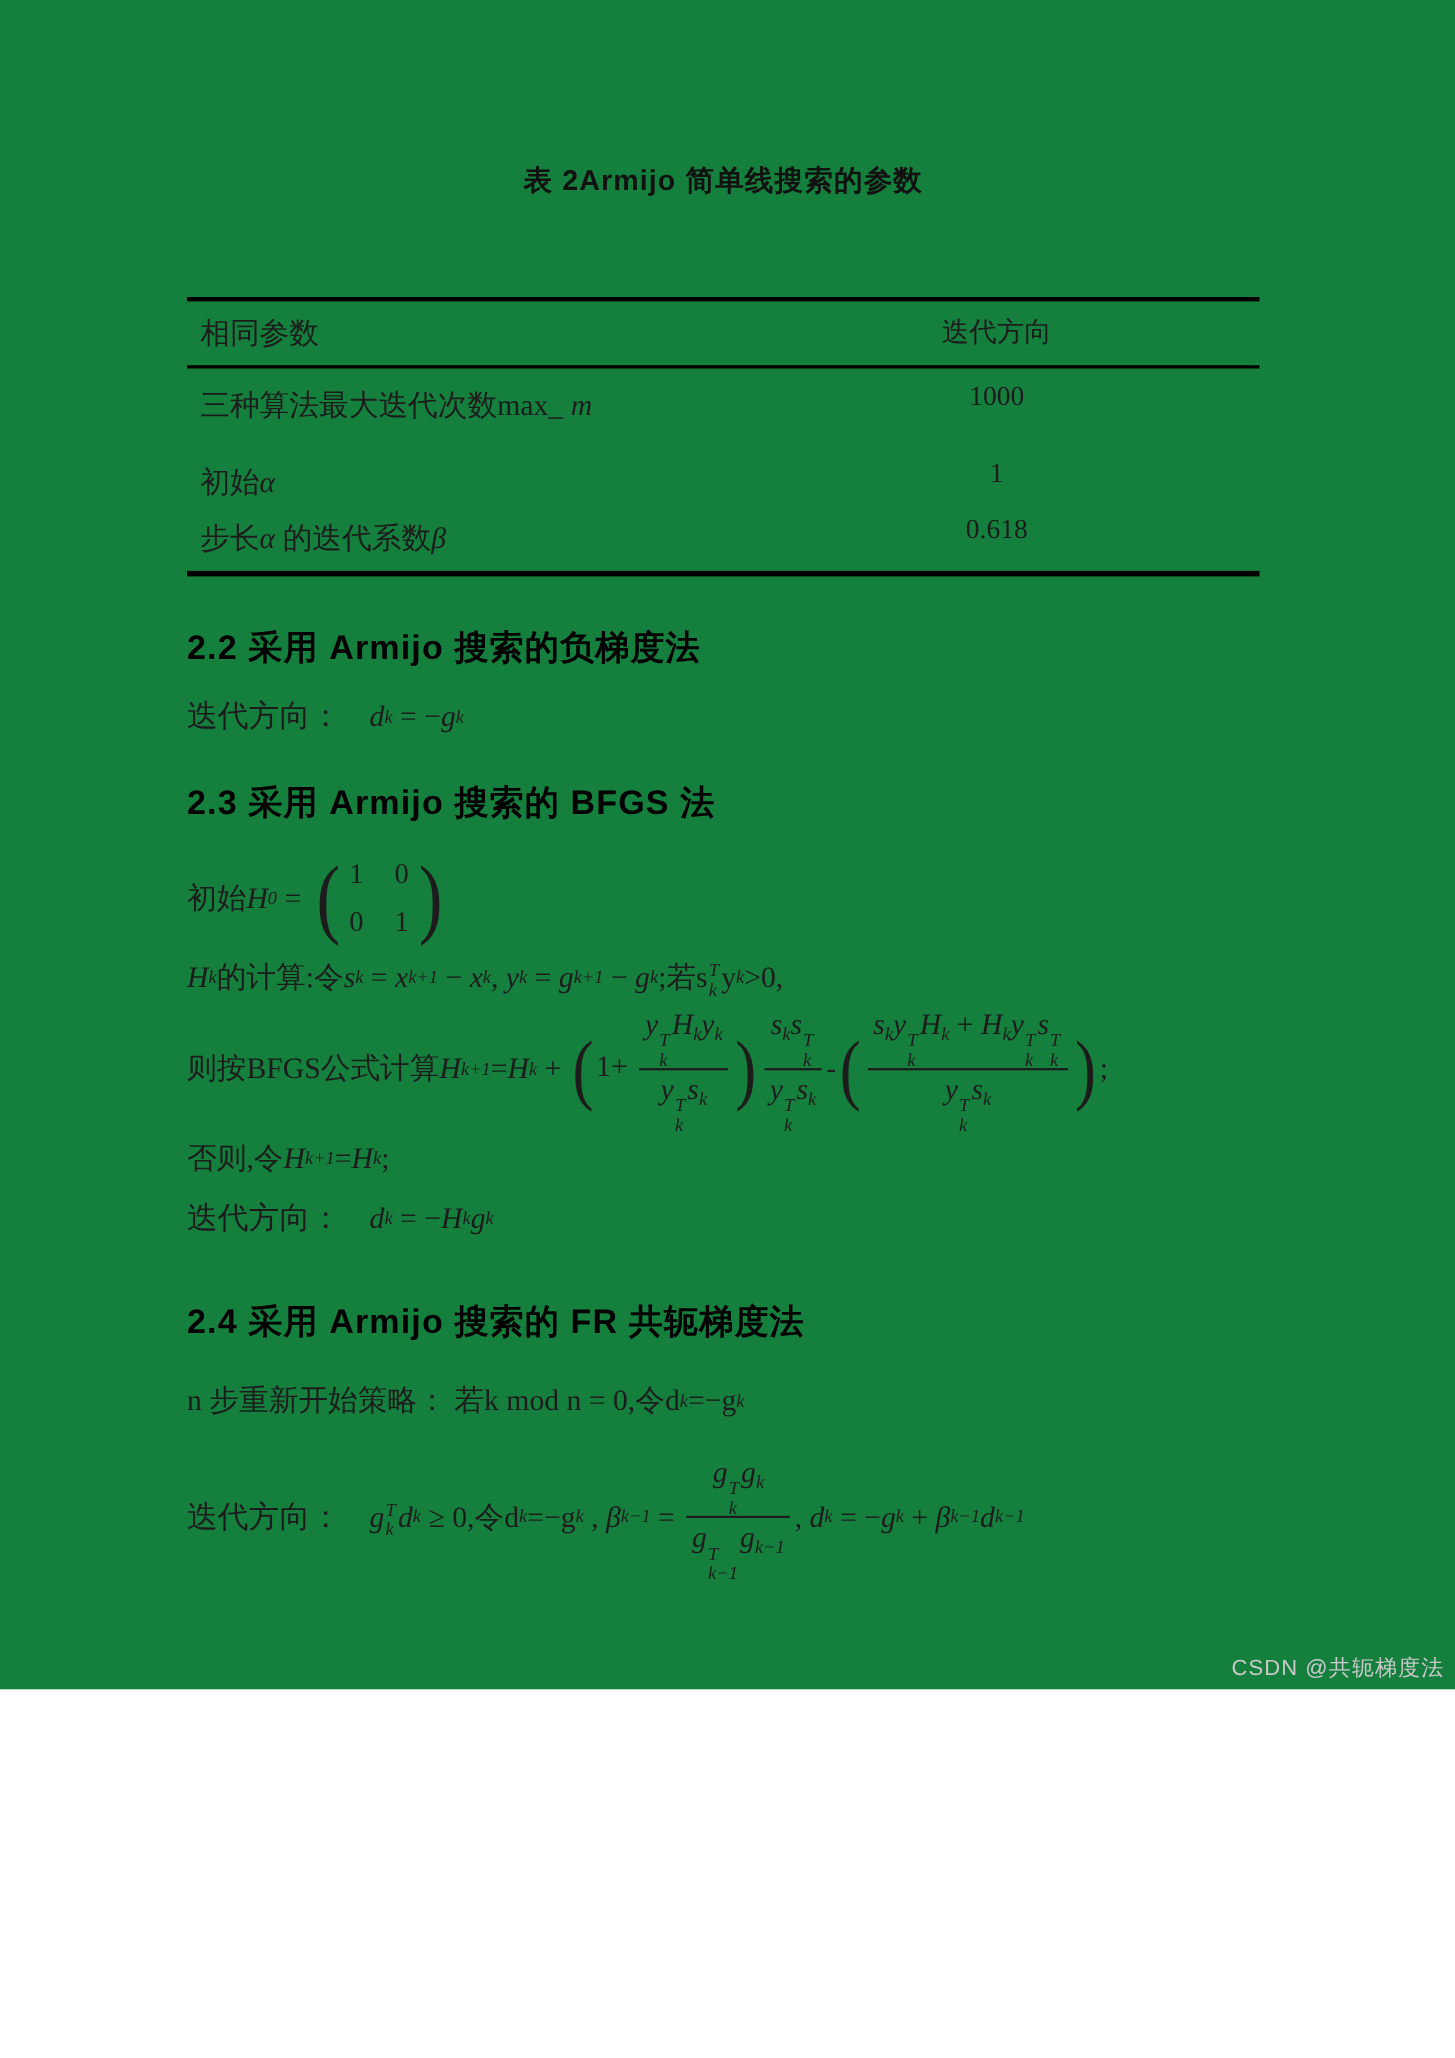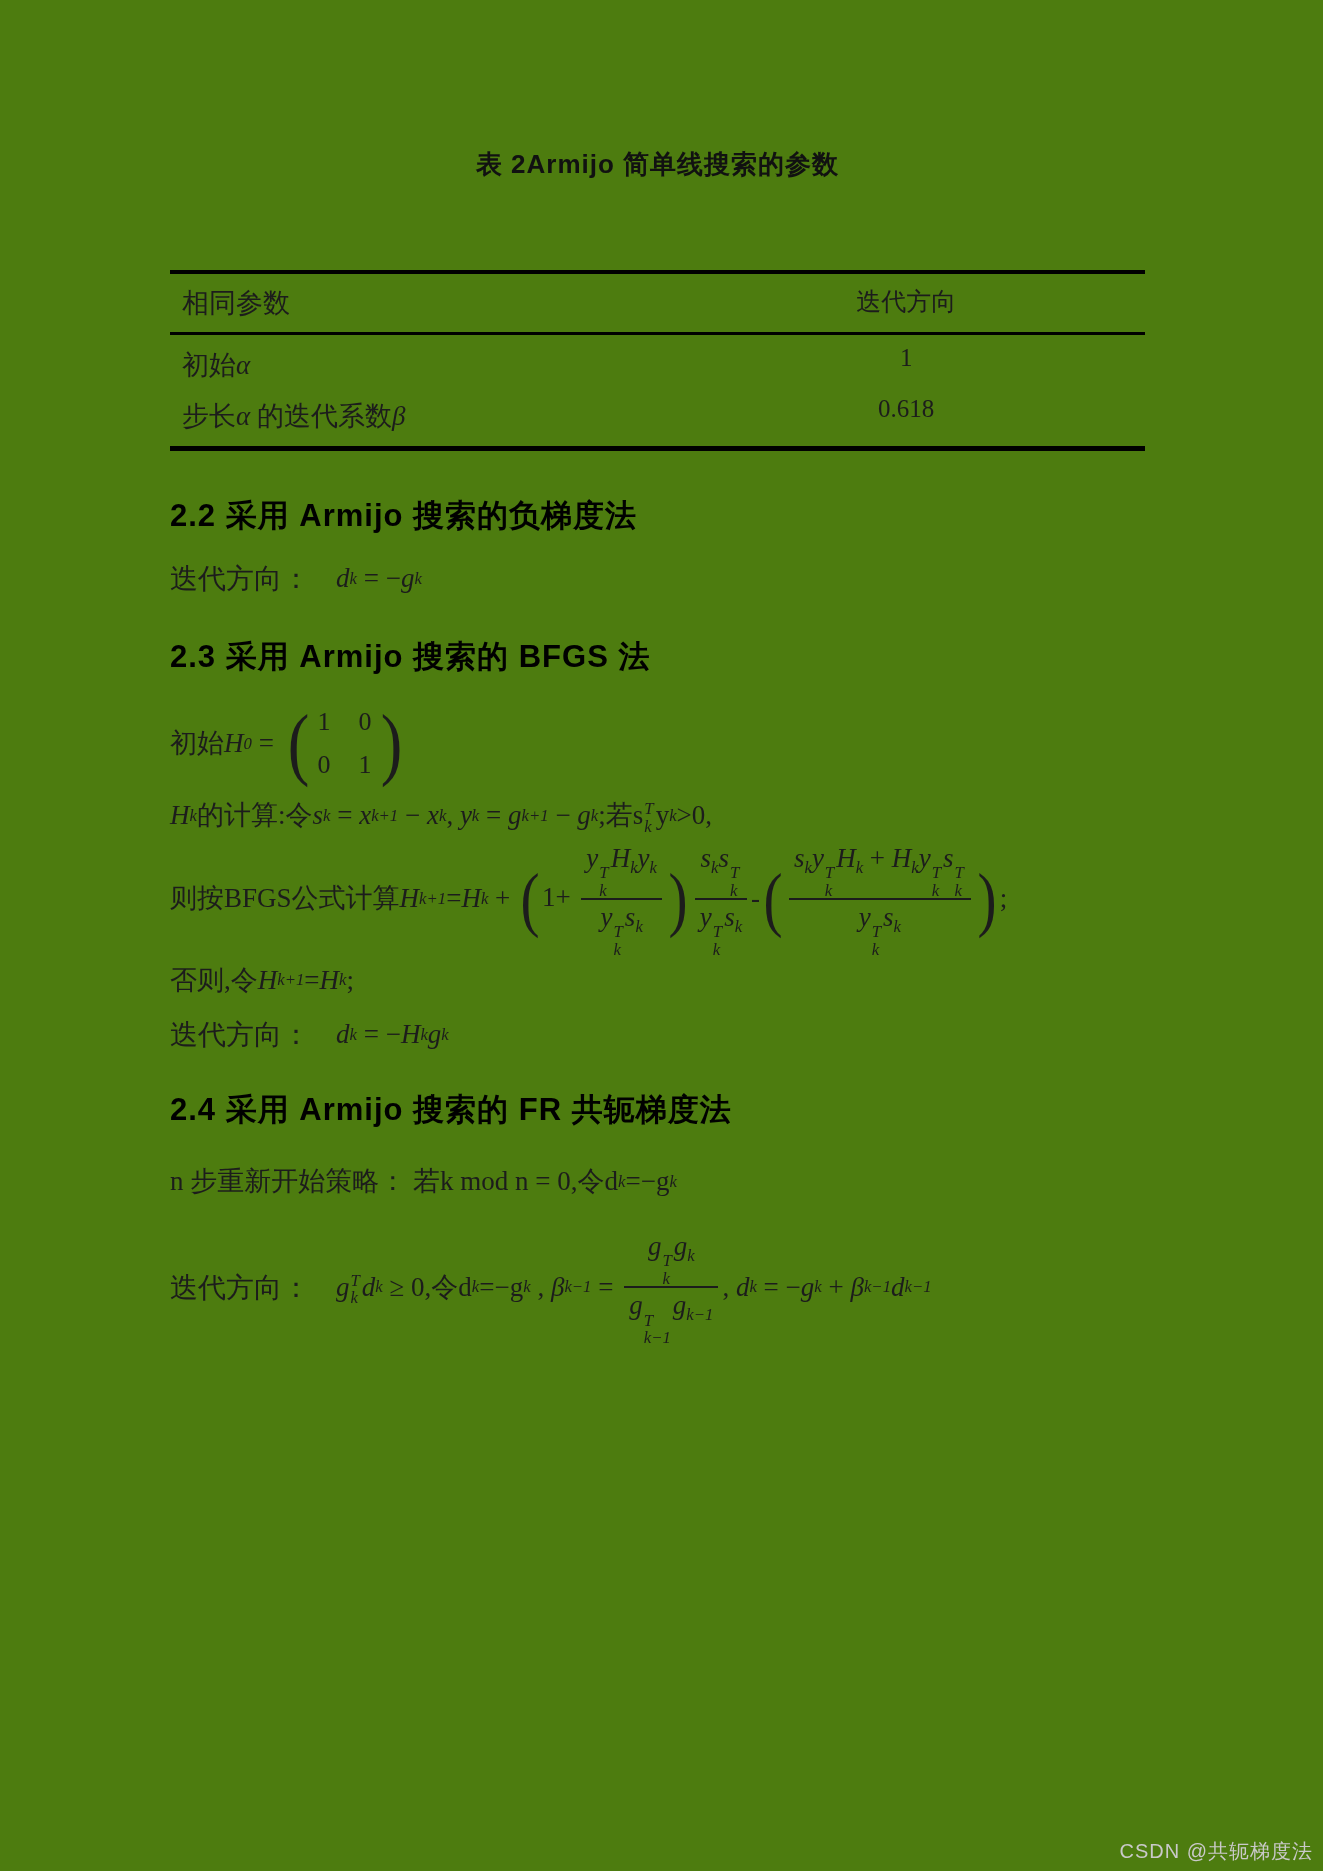--- a/index.html
+++ b/index.html
@@ -1,16 +1,16 @@
 <!DOCTYPE html>
 <html><head>
 <meta charset="utf-8">
 <style>
   html,body{margin:0;padding:0;background:#ffffff;}
-  .page{position:relative;width:1323px;height:1871px;background:#4d7c0f;color:#1c1c1c;
+  .page{position:relative;width:1323px;height:1536px;background:#15803d;color:#1c1c1c;
         font-family:"Liberation Serif","DejaVu Serif",serif;overflow:hidden;}
   .content{padding:0 178px 0 170px;}
 
   .caption{padding-top:146px;text-align:center;
            font-family:"Liberation Sans","DejaVu Sans",sans-serif;
            font-weight:700;font-size:26px;line-height:1.4;color:#111;letter-spacing:1px;}
 
   .ptable{margin-top:88px;border-top:4px solid #000;border-bottom:5px solid #000;}
   .thead{display:flex;border-bottom:3px solid #000;padding:11px 0;font-size:27px;}
   .trow{display:flex;font-size:27px;}
@@ -19,21 +19,21 @@
   .trow.r3{padding:12px 0 8px;}
   .trow.r4{padding:7px 0 12px;}
   .col-param{width:51%;padding-left:12px;box-sizing:border-box;}
   .col-value{width:49%;text-align:center;font-size:25px;}
   .trow .col-value{transform:translateY(-3px);}
 
   .sec-heading{font-family:"Liberation Sans","DejaVu Sans",sans-serif;
                font-weight:700;font-size:31px;line-height:1.35;color:#000;letter-spacing:1px;}
   .h22{margin-top:44px;}
   .h23{margin-top:38px;}
-  .h24{margin-top:35px;}
+  .h24{margin-top:54px;}
 
   .body-line{font-size:28px;line-height:1.4;display:flex;align-items:center;}
   .line-label{margin-right:26px;white-space:nowrap;}
 
   .formula{font-size:27px;display:inline-flex;align-items:center;flex-wrap:nowrap;white-space:pre;}
   .formula i{font-style:italic;}
   .formula sub{font-size:0.62em;font-style:italic;line-height:0;vertical-align:-0.35em;}
   .ss{display:inline-flex;flex-direction:column;align-items:flex-start;
       font-size:0.62em;line-height:1.05;font-style:italic;vertical-align:-0.55em;
       margin:0 2px 0 1px;transform:translateY(2px);}
@@ -66,20 +66,24 @@
 
 <div class="page">
   <div class="content">
 
     <div class="caption">表 2Armijo 简单线搜索的参数</div>
 
     <div class="ptable">
       <div class="thead">
         <div class="col-param">相同参数</div>
         <div class="col-value">迭代方向</div>
+      </div>
+      <div class="trow r1">
+        <div class="col-param formula"><span>三种算法最大迭代次数</span><span>max_</span><i> m</i></div>
+        <div class="col-value">1000</div>
       </div>
       <div class="trow r3">
         <div class="col-param formula"><span>初始</span><i>α</i></div>
         <div class="col-value">1</div>
       </div>
       <div class="trow r4">
         <div class="col-param formula"><span>步长</span><i>α</i><span> 的迭代系数</span><i>β</i></div>
         <div class="col-value">0.618</div>
       </div>
     </div>

